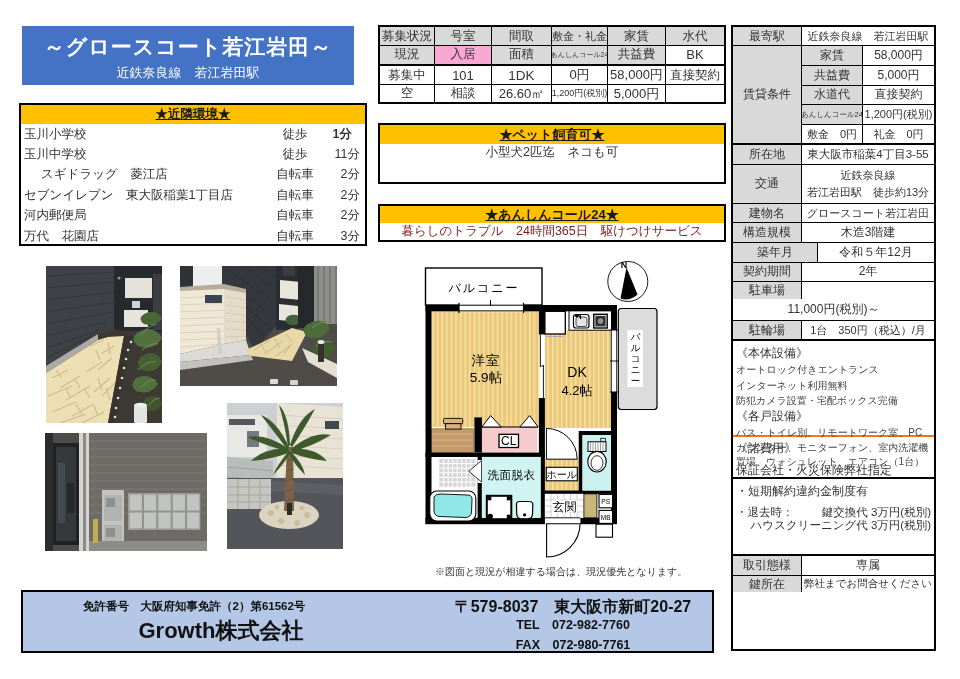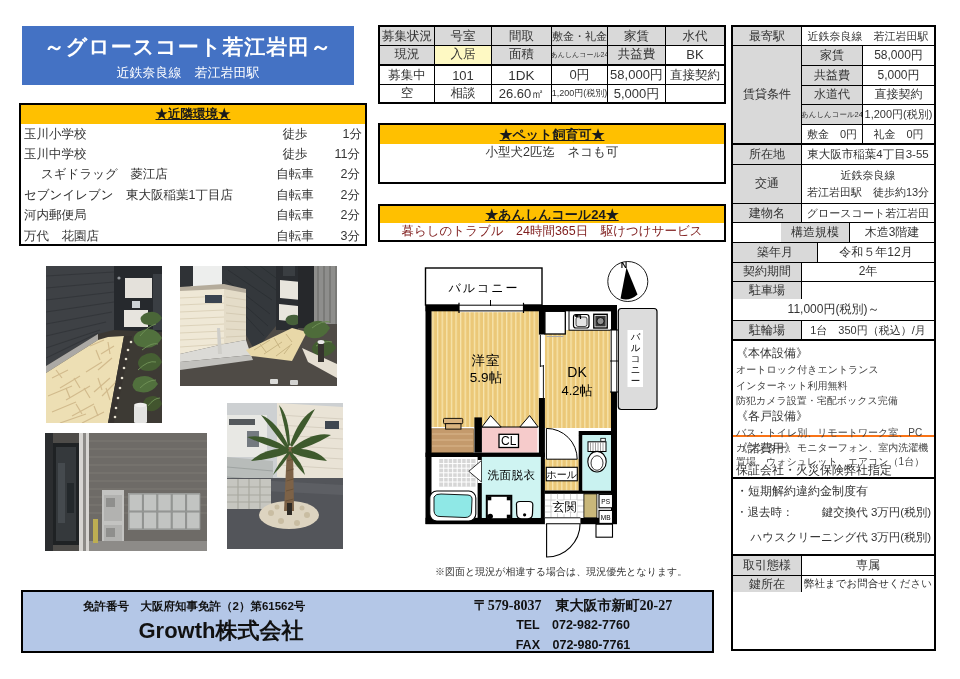--- a/index.html
+++ b/index.html
@@ -15,21 +15,21 @@
 <div class="abs" style="left:22px;top:64px;width:332px;height:16px;color:#fff;font-size:13px;text-align:center;">近鉄奈良線　若江岩田駅</div>
 
 <div class="abs" style="left:19px;top:103px;width:348px;height:143px;border:2px solid #000;box-sizing:border-box;">
   <div style="height:19px;background:#FFC000;display:flex;align-items:center;justify-content:center;font-size:12.5px;font-weight:bold;">
       <span style="text-decoration:underline;">★近隣環境★</span>
     </div>
   <div style="font-size:12.5px;color:#333;">
     <div style="display:flex;height:20.4px;align-items:center;">
         <span style="padding-left:3px;flex:1;">玉川小学校</span>
         <span style="width:56px;text-align:center;">徒歩</span>
-        <span style="width:42px;text-align:right;padding-right:3px;">1分</span>
+        <span style="width:42px;text-align:right;padding-right:13px;font-weight:bold;">1分</span>
       </div>
     <div style="display:flex;height:20.4px;align-items:center;">
         <span style="padding-left:3px;flex:1;">玉川中学校</span>
         <span style="width:56px;text-align:center;">徒歩</span>
         <span style="width:42px;text-align:right;padding-right:5px;">11分</span>
       </div>
     <div style="display:flex;height:20.4px;align-items:center;">
         <span style="padding-left:20px;flex:1;">スギドラッグ　菱江店</span>
         <span style="width:56px;text-align:center;">自転車</span>
         <span style="width:42px;text-align:right;padding-right:5px;">2分</span>
@@ -54,21 +54,21 @@
 
 <div class="abs" style="left:378px;top:25px;width:348px;height:79px;border:2px solid #000;box-sizing:border-box;">
   <div style="display:grid;grid-template-columns:55px 57px 60px 56px 58px auto;grid-template-rows:19px 19.8px 19.5px auto;width:100%;height:100%;font-size:12.5px;color:#333;">
     <div class="cell" style="background:#D9D9D9;border-right:1px solid #000;border-bottom:1px solid #000;">募集状況</div>
     <div class="cell" style="background:#D9D9D9;border-right:1px solid #000;border-bottom:1px solid #000;">号室</div>
     <div class="cell" style="background:#D9D9D9;border-right:1px solid #000;border-bottom:1px solid #000;">間取</div>
     <div class="cell" style="background:#D9D9D9;border-right:1px solid #000;border-bottom:1px solid #000;font-size:11px;">敷金・礼金</div>
     <div class="cell" style="background:#D9D9D9;border-right:1px solid #000;border-bottom:1px solid #000;">家賃</div>
     <div class="cell" style="background:#D9D9D9;border-bottom:1px solid #000;">水代</div>
     <div class="cell" style="background:#D9D9D9;border-right:1px solid #000;border-bottom:2px solid #000;">現況</div>
-    <div class="cell" style="background:#fef9c3;border-right:1px solid #000;border-bottom:2px solid #000;">入居</div>
+    <div class="cell" style="background:#f9a8d4;border-right:1px solid #000;border-bottom:2px solid #000;">入居</div>
     <div class="cell" style="background:#D9D9D9;border-right:1px solid #000;border-bottom:2px solid #000;">面積</div>
     <div class="cell" style="background:#D9D9D9;border-right:1px solid #000;border-bottom:2px solid #000;font-size:7px;">あんしんコール24</div>
     <div class="cell" style="background:#D9D9D9;border-right:1px solid #000;border-bottom:2px solid #000;">共益費</div>
     <div class="cell" style="border-bottom:2px solid #000;font-size:13px;">BK</div>
     <div class="cell" style="border-right:1px solid #000;border-bottom:1px solid #000;">募集中</div>
     <div class="cell" style="border-right:1px solid #000;border-bottom:1px solid #000;font-size:13px;">101</div>
     <div class="cell" style="border-right:1px solid #000;border-bottom:1px solid #000;font-size:13.5px;">1DK</div>
     <div class="cell" style="border-right:1px solid #000;border-bottom:1px solid #000;font-size:13px;">0円</div>
     <div class="cell" style="border-right:1px solid #000;border-bottom:1px solid #000;font-size:13px;">58,000円</div>
     <div class="cell" style="border-bottom:1px solid #000;">直接契約</div>
@@ -134,21 +134,21 @@
     <div class="cell" style="width:69px;background:#D9D9D9;border-right:1px solid #000;">交通</div>
     <div class="cell" style="flex:1;flex-direction:column;justify-content:space-around;padding:2px 0;font-size:11px;">
         <span>近鉄奈良線</span>
         <span>若江岩田駅　徒歩約13分</span>
       </div>
   </div>
   <div style="display:flex;height:19.6px;border-bottom:1px solid #000;">
     <div class="cell" style="width:69px;background:#D9D9D9;border-right:1px solid #000;">建物名</div>
     <div class="cell" style="flex:1;font-size:11px;">グロースコート若江岩田</div>
   </div>
-  <div style="display:flex;height:19.6px;border-bottom:1px solid #000;padding-left:48px;">
+  <div style="display:flex;height:19.6px;border-bottom:1px solid #000;">
     <div class="cell" style="width:69px;background:#D9D9D9;border-right:1px solid #000;">構造規模</div>
     <div class="cell" style="flex:1;">木造3階建</div>
   </div>
   <div style="display:flex;height:19.6px;border-bottom:1px solid #000;">
     <div class="cell" style="width:85px;background:#D9D9D9;border-right:1px solid #000;">築年月</div>
     <div class="cell" style="flex:1;">令和５年12月</div>
   </div>
   <div style="display:flex;height:19.6px;border-bottom:1px solid #000;">
     <div class="cell" style="width:69px;background:#D9D9D9;border-right:1px solid #000;">契約期間</div>
     <div class="cell" style="flex:1;">2年</div>
@@ -175,21 +175,21 @@
   <div style="height:41.5px;border-bottom:2px solid #000;padding:1px 3px;">
     <div style="font-size:12px;margin-top:2px;">《諸費用》</div>
     <div style="font-size:12px;margin-top:5px;">保証会社・火災保険弊社指定</div>
   </div>
   <div style="height:77.5px;border-bottom:2px solid #000;padding:1px 3px;line-height:1.15;">
     <div style="font-size:12px;margin-top:5px;">・短期解約違約金制度有</div>
     <div style="font-size:11.5px;margin-top:7px;display:flex;justify-content:space-between;">
         <span>・退去時：</span>
         <span>鍵交換代 3万円(税別)</span>
       </div>
-    <div style="font-size:11.5px;margin-top:12px;text-align:right;">ハウスクリーニング代 3万円(税別)</div>
+    <div style="font-size:11.5px;margin-top:0;text-align:right;">ハウスクリーニング代 3万円(税別)</div>
   </div>
   <div style="display:flex;height:20px;border-bottom:1px solid #000;">
     <div class="cell" style="width:69px;background:#D9D9D9;border-right:1px solid #000;">取引態様</div>
     <div class="cell" style="flex:1;">専属</div>
   </div>
   <div style="display:flex;height:16px;">
     <div class="cell" style="width:69px;background:#D9D9D9;border-right:1px solid #000;">鍵所在</div>
     <div class="cell" style="flex:1;font-size:10.5px;">弊社までお問合せください</div>
   </div>
 </div>
@@ -601,16 +601,16 @@
   <text x="577" y="377" font-size="14" text-anchor="middle">DK</text>
   <text x="577" y="395" font-size="13" text-anchor="middle">4.2帖</text>
 </svg>
 </div>
 
 <div class="abs" style="left:435px;top:565px;width:300px;font-size:10px;color:#333;">※図面と現況が相違する場合は、現況優先となります。</div>
 
 <div class="abs" style="left:21px;top:590px;width:693px;height:63px;background:#B4C7E7;border:2px solid #000;box-sizing:border-box;">
   <div class="abs" style="left:60px;top:7px;width:350px;font-size:11.5px;font-weight:bold;color:#111;">免許番号　大阪府知事免許（2）第61562号</div>
   <div class="abs" style="left:68px;top:24px;width:260px;font-size:22px;font-weight:bold;color:#111;text-align:center;">Growth株式会社</div>
-  <div class="abs" style="left:430px;top:5px;width:240px;font-size:14px;font-weight:bold;color:#111;text-align:center;font-family:Liberation Serif, serif;">〒579-8037　東大阪市新町20-27</div>
+  <div class="abs" style="left:430px;top:5px;width:240px;font-size:16px;font-weight:bold;color:#111;text-align:center;">〒579-8037　東大阪市新町20-27</div>
   <div class="abs" style="left:430px;top:25px;width:240px;font-size:12.5px;font-weight:bold;color:#111;text-align:center;">TEL　072-982-7760</div>
   <div class="abs" style="left:430px;top:45px;width:240px;font-size:12.5px;font-weight:bold;color:#111;text-align:center;">FAX　072-980-7761</div>
 </div>
 
 </body></html>

